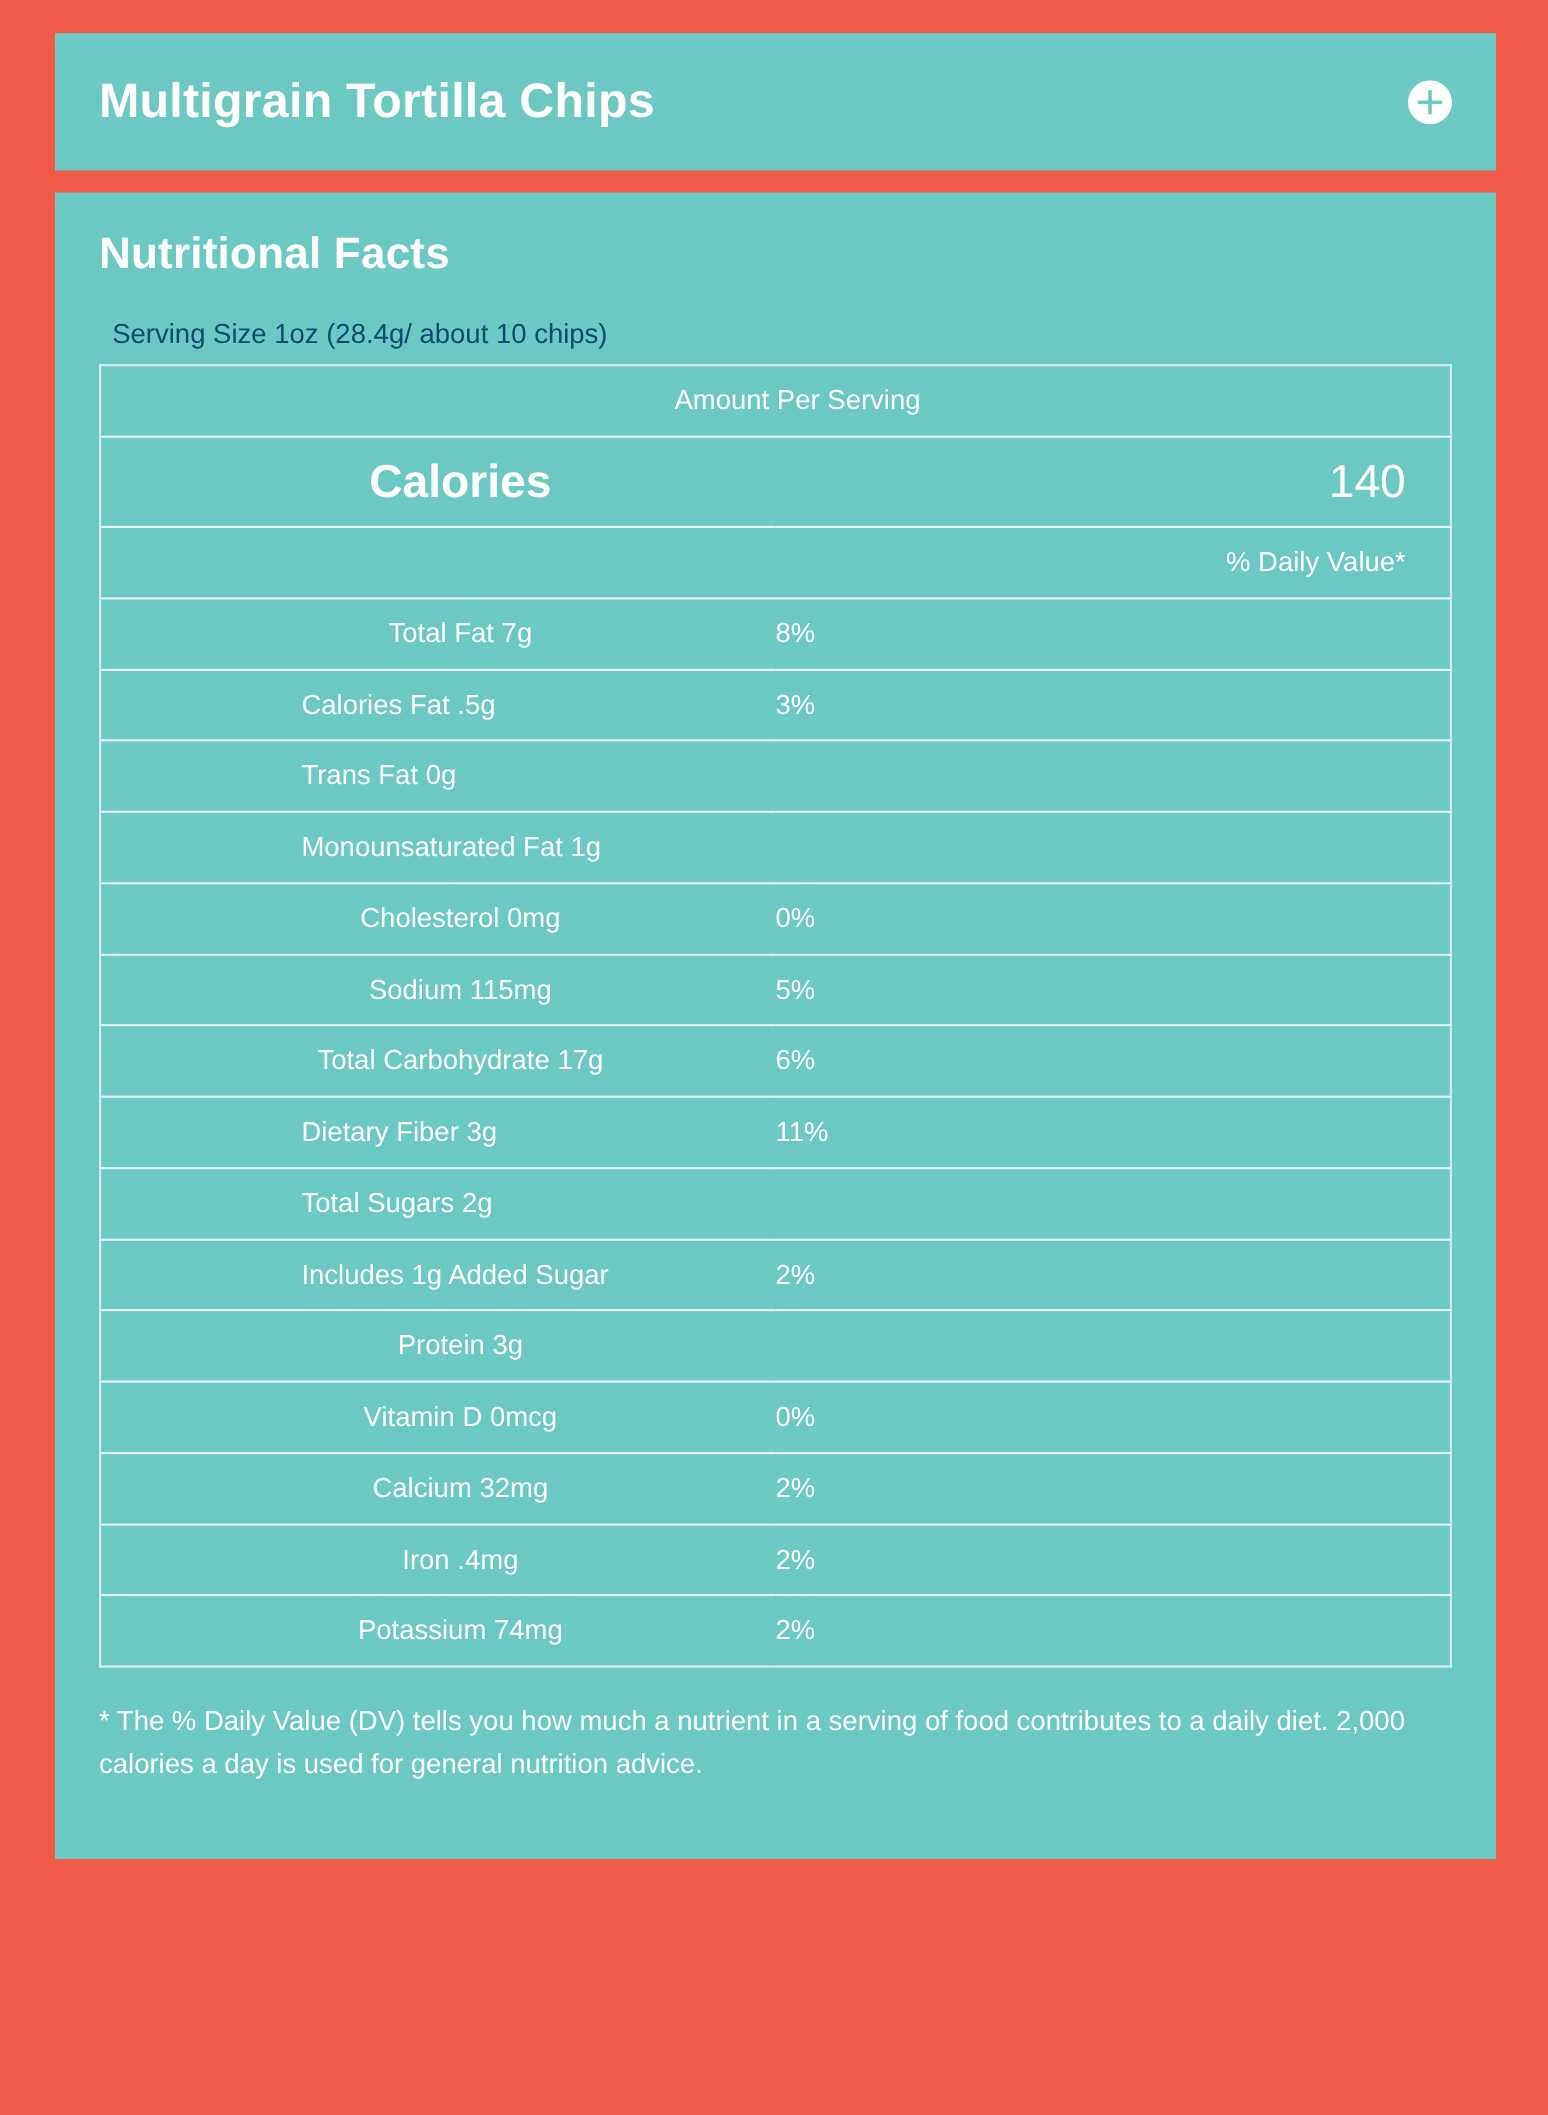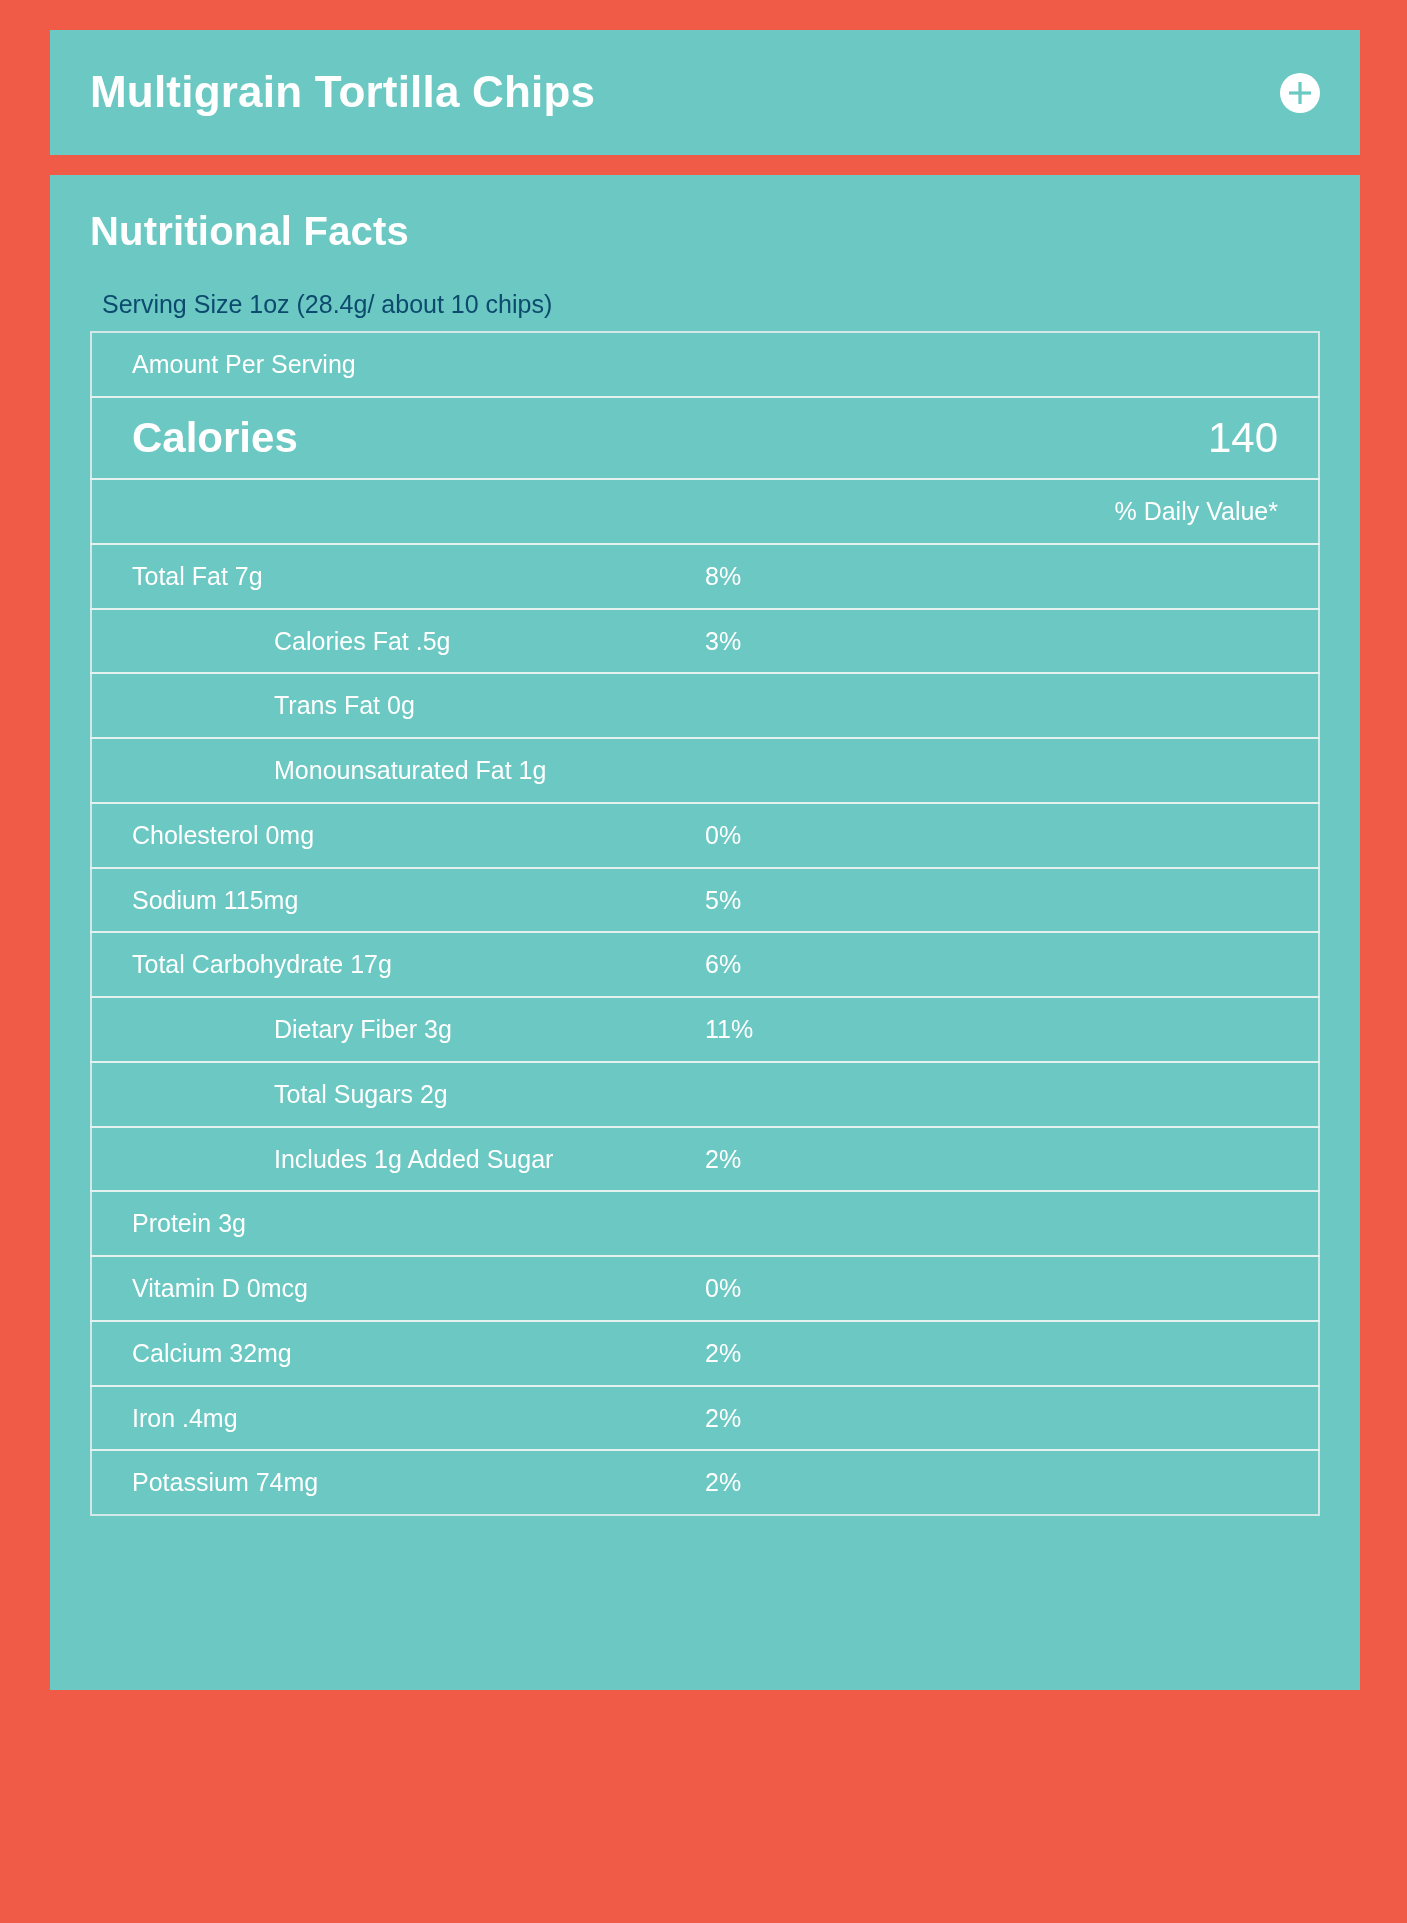--- a/index.html
+++ b/index.html
@@ -96,20 +96,21 @@
     border-bottom: none;
   }
 
   .nutrition-table td {
     color: #FFFFFF;
     font-size: 25px;
     font-weight: 400;
     padding: 17px 0 17px 40px;
     vertical-align: middle;
     line-height: 1.15;
+    text-align: center;
   }
 
   .nutrition-table td.dv {
     padding-left: 0;
     width: 290px;
     text-align: left;
   }
 
   .row-amount td { font-size: 25px; }
 
@@ -242,15 +243,16 @@
             <td class="label">Iron .4mg</td>
             <td class="dv">2%</td>
           </tr>
           <tr>
             <td class="label">Potassium 74mg</td>
             <td class="dv">2%</td>
           </tr>
       </tbody>
     </table>
 
+    <div class="footnote">* The % Daily Value (DV) tells you how much a nutrient in a serving of food contributes to a daily diet. 2,000 calories a day is used for general nutrition advice.</div>
 
   </div>
 </div>
 
 </body></html>

